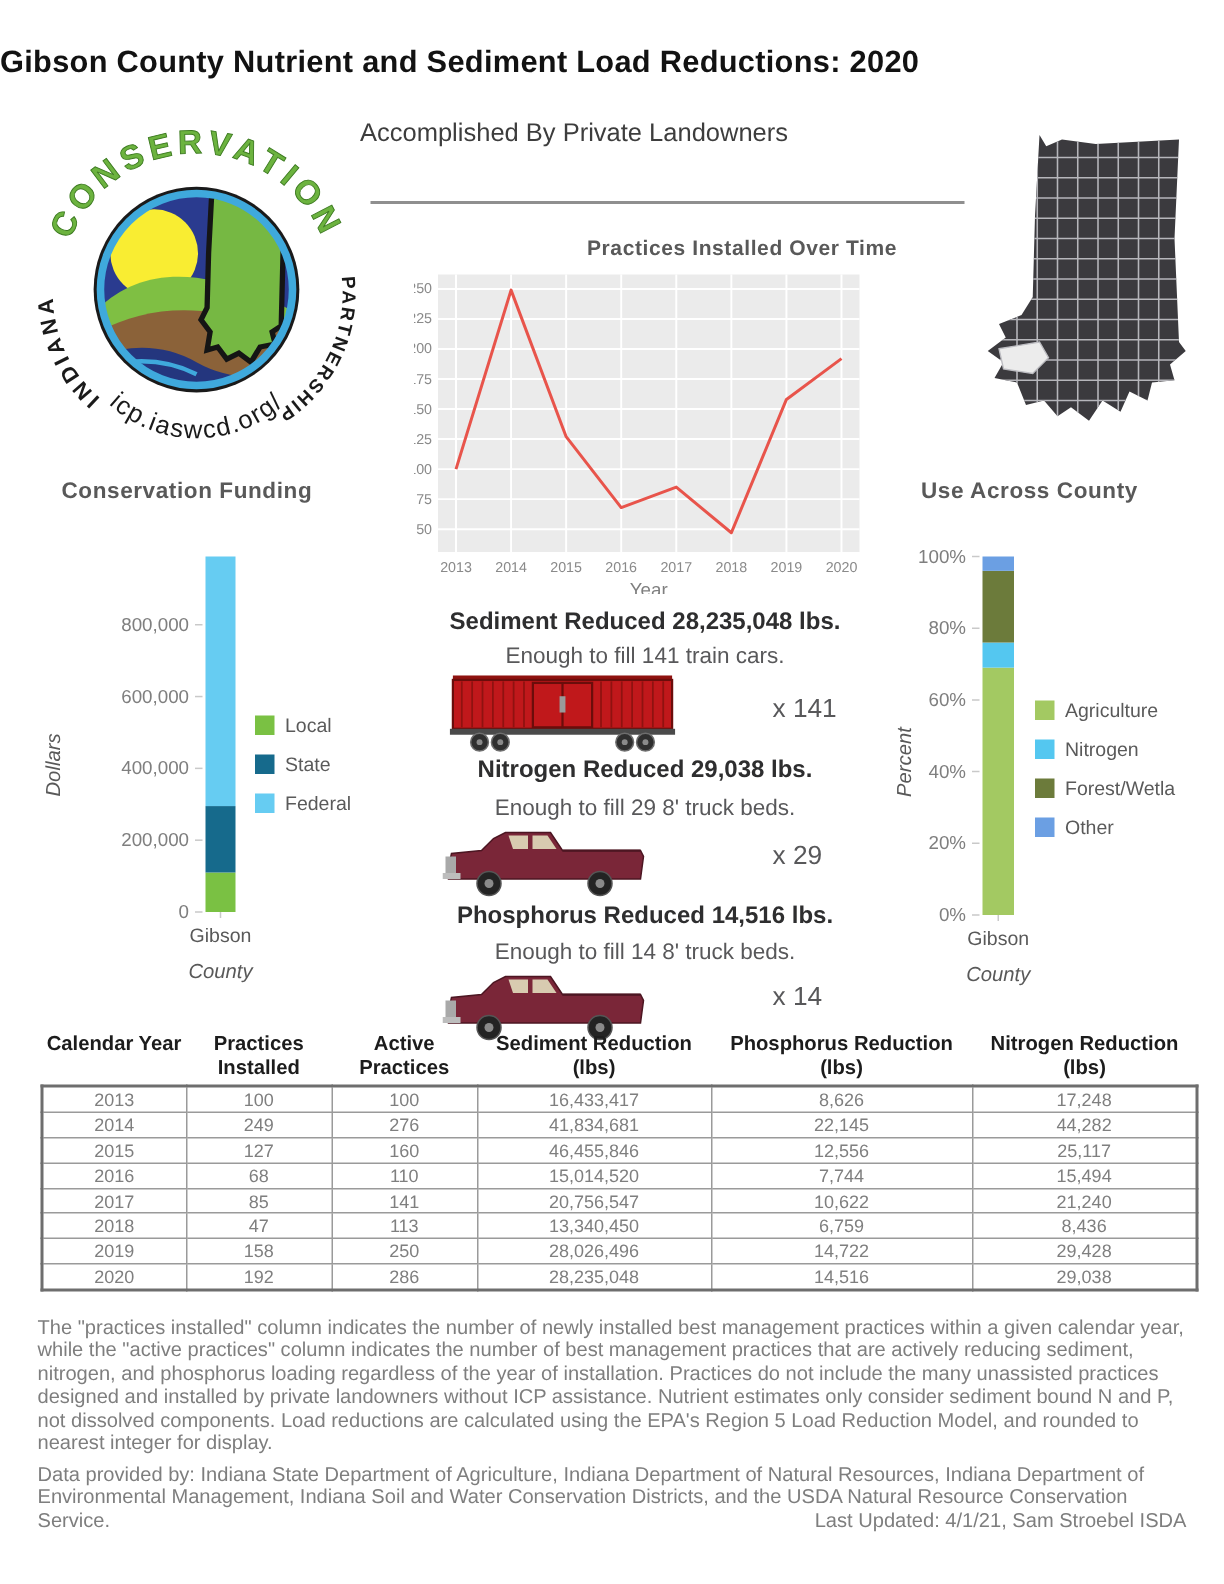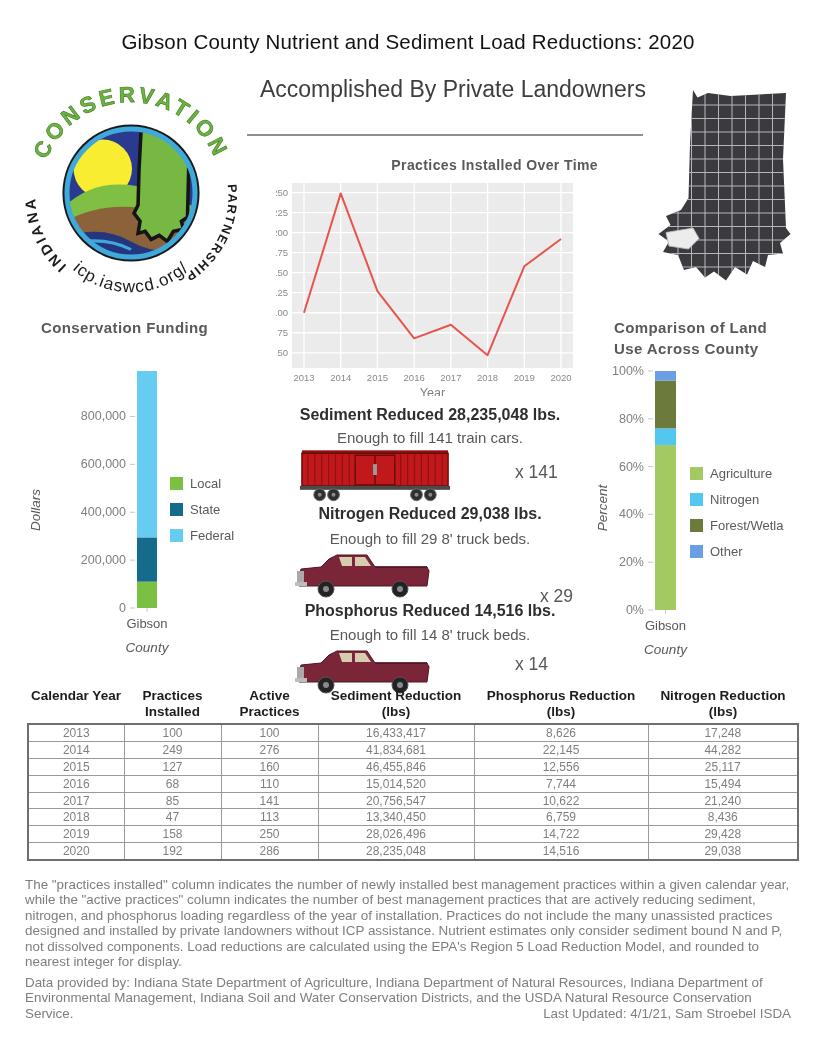--- a/index.html
+++ b/index.html
@@ -1,22 +1,22 @@
 <!DOCTYPE html>
 <html><head>
 <meta charset="utf-8">
 <style>
   html,body{margin:0;padding:0;}
   body{width:816px;height:1056px;overflow:hidden;background:#ffffff;
        font-family:"Liberation Sans", sans-serif;position:relative;}
   .abs{position:absolute;}
-  #page-title{top:30px;left:0;width:816px;text-align:center;
-    font-size:20.5px;font-weight:normal;color:#121212;letter-spacing:.2px;}
-  #subtitle{top:76px;left:240px;width:406px;text-align:right;
-    font-size:23px;color:#3d3d3d;line-height:26px;}
+  #page-title{top:30px;left:0;width:816px;text-align:left;
+    font-size:20.5px;font-weight:bold;color:#121212;letter-spacing:.2px;}
+  #subtitle{top:76px;left:240px;width:406px;text-align:left;
+    font-size:17px;color:#3d3d3d;line-height:26px;}
   #subtitle-rule{top:134px;left:247px;width:396px;height:2px;background:#8f8f8f;}
   .chart-title{font-size:14px;font-weight:bold;color:#595959;letter-spacing:.4px;}
   #line-title{top:157px;left:276px;width:322px;text-align:right;}
   #fund-title{top:317px;left:41px;width:210px;line-height:21px;font-size:15px;}
   #land-title{top:317px;left:614px;width:200px;line-height:21px;font-size:15px;}
   svg text.tick{font-family:"Liberation Sans",sans-serif;font-size:9.5px;fill:#8a8a8a;}
   svg text.btick{font-family:"Liberation Sans",sans-serif;font-size:12.5px;fill:#7f7f7f;}
   svg text.cat{font-family:"Liberation Sans",sans-serif;font-size:13px;fill:#595959;}
   svg text.xlab{font-family:"Liberation Sans",sans-serif;font-style:italic;font-size:13.5px;fill:#595959;}
   .legend{display:flex;flex-direction:column;}
@@ -186,21 +186,20 @@
       <span class="sw" style="background: rgb(22, 106, 140);"></span>
       <span>State</span>
     </div>
     <div class="leg-item">
       <span class="sw" style="background: rgb(102, 204, 242);"></span>
       <span>Federal</span>
     </div>
   </div>
 
 <div class="abs chart-title" id="land-title">
-  <div>Comparison of Land</div>
   <div>Use Across County</div>
 </div>
 <svg class="abs" id="land-svg" style="left:595px;top:350px;" width="110" height="312">
     <line x1="53" y1="260" x2="58" y2="260" stroke="#c9c9c9" stroke-width="1"></line>
     <text x="49" y="264" text-anchor="end" class="btick">0%</text>
     <line x1="53" y1="212.2" x2="58" y2="212.2" stroke="#c9c9c9" stroke-width="1"></line>
     <text x="49" y="216.2" text-anchor="end" class="btick">20%</text>
     <line x1="53" y1="164.39999999999998" x2="58" y2="164.39999999999998" stroke="#c9c9c9" stroke-width="1"></line>
     <text x="49" y="168.39999999999998" text-anchor="end" class="btick">40%</text>
     <line x1="53" y1="116.6" x2="58" y2="116.6" stroke="#c9c9c9" stroke-width="1"></line>
@@ -280,21 +279,21 @@
   <path d="M44,9 L57,9 L57,18 L47,18 Z" fill="#d8cbb0"></path>
   <path d="M60,9 L70,9 L76,18 L60,18 Z" fill="#d8cbb0"></path>
   <rect x="2" y="23" width="7" height="13" fill="#a9a9a9"></rect>
   <rect x="0" y="34" width="12" height="4" fill="#bdbdbd"></rect>
   <line x1="80" y1="19" x2="132" y2="19" stroke="#4c1622" stroke-width="1.5"></line>
   <circle cx="31" cy="41" r="8" fill="#232323" stroke="#555"></circle>
     <circle cx="31" cy="41" r="3" fill="#8a8a8a"></circle>
   <circle cx="105" cy="41" r="8" fill="#232323" stroke="#555"></circle>
     <circle cx="105" cy="41" r="3" fill="#8a8a8a"></circle>
 </svg>
-<div class="abs mult" style="left:540px;top:560px;margin-top:26px;">x 29</div>
+<div class="abs mult" style="left:515px;top:560px;">x 29</div>
 
 <div class="abs stat-head" style="top:602px;">Phosphorus Reduced 14,516  lbs.</div>
 <div class="abs stat-sub" style="top:626px;">Enough to fill 14  8' truck beds.</div>
 <svg class="abs" style="left:295px;top:644px;" width="140" height="50" viewBox="0 0 140 50">
   <path d="M4,30 L6,21 L26,19 L34,11 L42,7 L72,7 L80,19 L132,19 L134,23 L132,38 L4,38 Z" fill="#7a2638" stroke="#4c1622" stroke-width="1"></path>
   <path d="M44,9 L57,9 L57,18 L47,18 Z" fill="#d8cbb0"></path>
   <path d="M60,9 L70,9 L76,18 L60,18 Z" fill="#d8cbb0"></path>
   <rect x="2" y="23" width="7" height="13" fill="#a9a9a9"></rect>
   <rect x="0" y="34" width="12" height="4" fill="#bdbdbd"></rect>
   <line x1="80" y1="19" x2="132" y2="19" stroke="#4c1622" stroke-width="1.5"></line>

